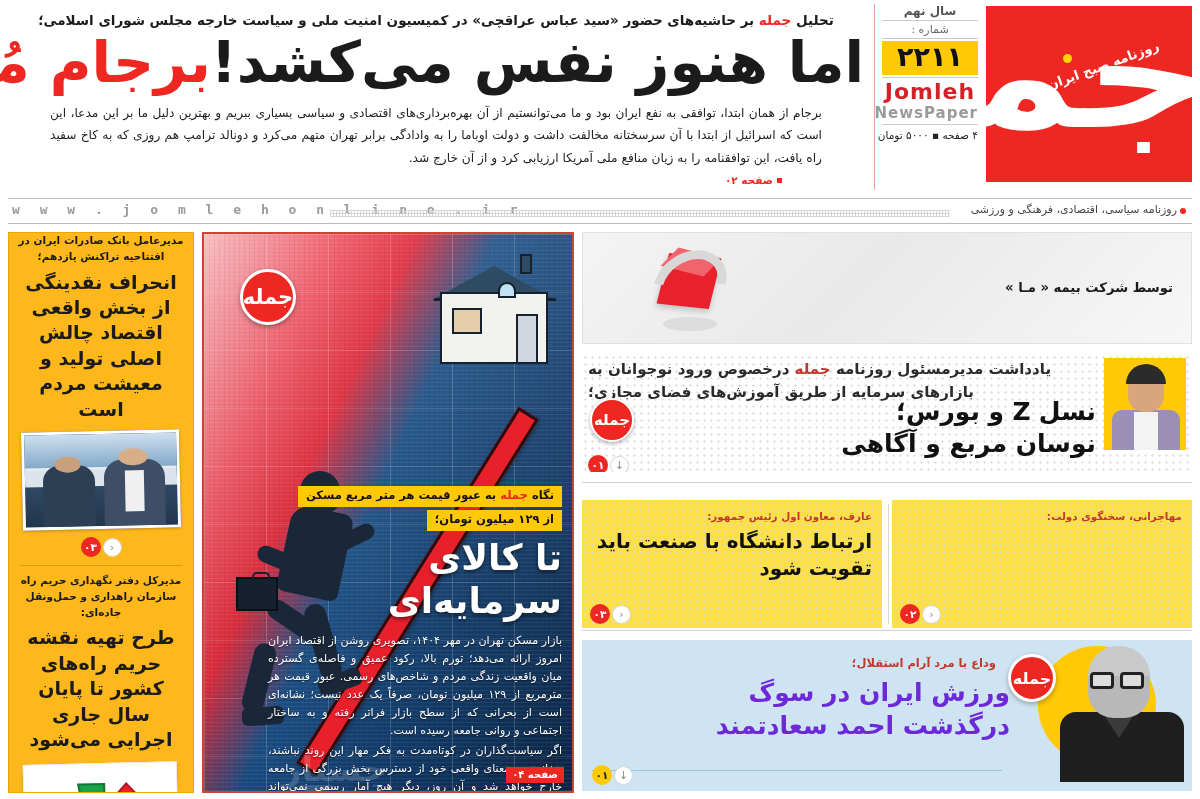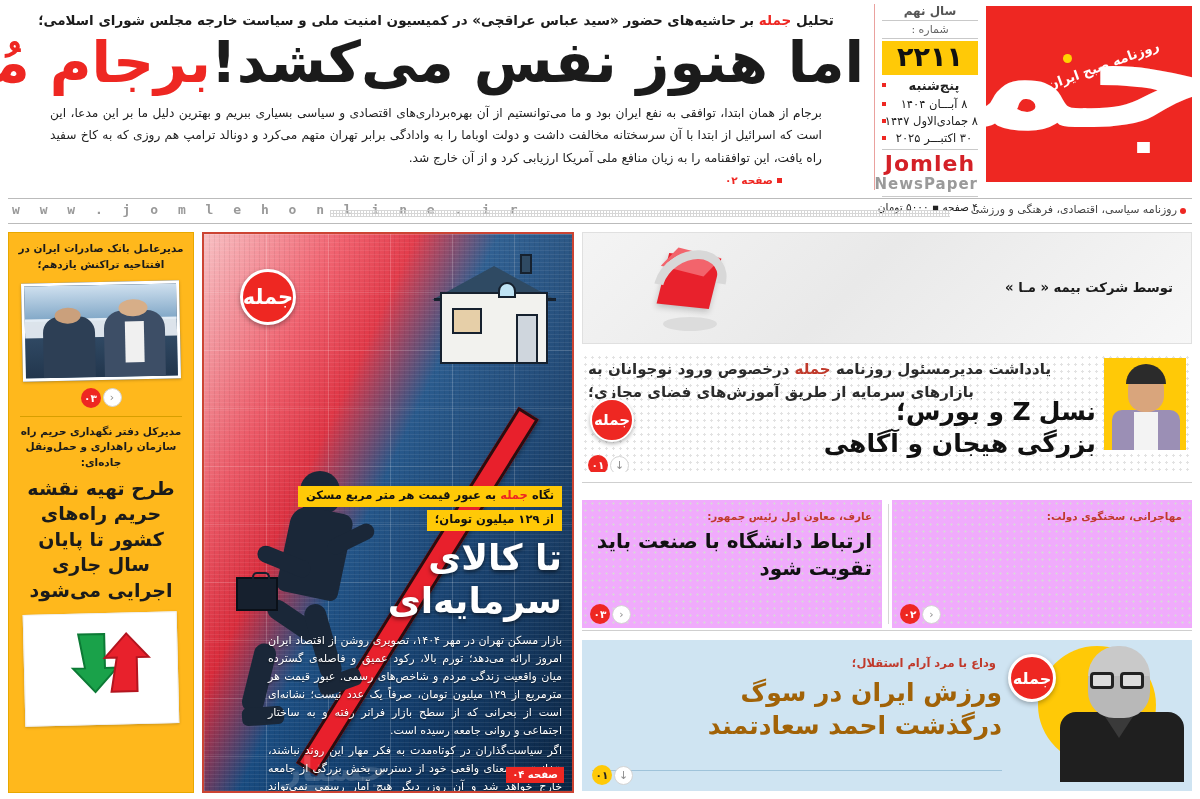--- a/index.html
+++ b/index.html
@@ -109,21 +109,21 @@
   }
   .tagline::after { content:""; position:absolute; right:0; top:5px; width:6px; height:6px; border-radius:50%; background:#ee2722; }
 
   
   .lower { position: absolute; left: 8px; right: 8px; top: 232px; bottom: 6px; }
 
   
   .yellowcol {
     position: absolute; left: 0; top: 0; width: 186px; height: 561px;
     background: #ffb81c; border: 1px solid #e8a800;
-    padding: 8px 9px; overflow: hidden;
+    padding: 0 9px; overflow: hidden;
   }
   .ys-kicker {
     font-size: 10.5px; font-weight: bold; color: #1b1b1b; text-align: center;
     line-height: 1.5; margin-bottom: 5px;
   }
   .ys-head {
     font-size: 19px; font-weight: bold; color: #1b1b1b; text-align: center;
     line-height: 1.34; letter-spacing: -0.3px;
   }
   .ys-photo {
@@ -311,21 +311,21 @@
     background:#ee2722; border:2.5px solid #fff; box-shadow:0 2px 4px rgba(0,0,0,.3);
     display:flex;align-items:center;justify-content:center;color:#fff;font-size:15px;font-weight:bold;
   }
   .z-head {
     position:absolute; right: 96px; left: 58px; top: 42px; 
     font-size: 25px; font-weight:bold; color:#111; line-height:1.26; letter-spacing:-0.4px;
   }
   .z-badges { position:absolute; left: 6px; bottom: -3px; }
 
   
-  .box-s { top: 268px; height: 128px; background:#f0abfc; }
+  .box-s { top: 268px; height: 128px; background:#fde047; }
   .box-s1 { right: 0; width: 300px; }
   .box-s2 { left: 0; width: 300px; }
   .s-kicker { position:absolute; right:10px; left:10px; top:10px; font-size:10.4px; color:#c0392b; text-align:right; font-weight:600;}
   .s-head { position:absolute; right:10px; left:10px; top:28px; font-size:20px; font-weight:bold; color:#111; text-align:right; line-height:1.35; letter-spacing:-0.3px;}
   .s-badges { position:absolute; left:8px; bottom:4px; }
   .vsep { position:absolute; top:272px; height:120px; width:1px; background:#d6d6d6; left:306px; }
 
   
   .box-sport {
     left: 0; right: 0; top: 408px; bottom: 2px; background:#cfe4f2; overflow:hidden;
@@ -337,21 +337,21 @@
   .sph-g1 { position:absolute; left:32px; top:32px; width:24px; height:17px; border:3px solid #222; border-radius:4px; background:#ddd;}
   .sph-g2 { position:absolute; left:62px; top:32px; width:24px; height:17px; border:3px solid #222; border-radius:4px; background:#ddd;}
   .sph-body { position:absolute; left:2px; top:72px; width:124px; height:72px; background:#1f1f1f; border-radius:16px 16px 0 0;}
   .sph-collar { position:absolute; left:44px; top:72px; width:34px; height:26px; background:#3a3a3a; clip-path: polygon(0 0,100% 0,50% 100%);}
   .sp-seal {
     position:absolute; right: 136px; top: 14px; width: 48px; height: 48px; border-radius:50%;
     background:#ee2722; border:3px solid #fff; box-shadow:0 2px 5px rgba(0,0,0,.3);
     display:flex;align-items:center;justify-content:center;color:#fff;font-size:16px;font-weight:bold;
   }
   .sp-kicker { position:absolute; right:196px; left:12px; top:16px; text-align:right; font-size:11.5px; color:#c0392b; font-weight:600;}
-  .sp-head { position:absolute; right:190px; left:10px; top:36px; font-size:25px; font-weight:bold; color:#a16207; line-height:1.32; letter-spacing:-0.4px;}
+  .sp-head { position:absolute; right:182px; left:10px; top:36px; font-size:25px; font-weight:bold; color:#6d28d9; line-height:1.32; letter-spacing:-0.4px;}
   .sp-badges { position:absolute; left:10px; bottom:6px; }
   .sp-rule { position:absolute; left:10px; right:190px; bottom:20px; height:1px; background:#9fc3da;}
 </style>
 </head>
 <body>
 
 <div class="page">
 
   <div class="topband">
 
@@ -360,26 +360,20 @@
       <div class="mast-dot"></div>
       <div class="mast-sub">روزنامه صبح ایران</div>
     </div>
 
     <div class="datecol">
       <div class="dc-year">سال نهم</div>
       <div class="dc-rule"></div>
       <div class="dc-numlabel">شماره :</div>
       <div class="dc-rule"></div>
       <div class="dc-issue">۲۲۱۱</div>
-      <div class="dc-dates">
-        <div class="dc-date dc-big">پنج‌شنبه</div>
-        <div class="dc-date">۸ آبـــان ۱۴۰۴</div>
-        <div class="dc-date">۸ جمادی‌الاول ۱۴۴۷</div>
-        <div class="dc-date">۳۰ اکتبـــر ۲۰۲۵</div>
-      </div>
       <div class="dc-rule"></div>
       <div class="dc-en1">Jomleh</div>
       <div class="dc-en2">NewsPaper</div>
       <div class="dc-rule"></div>
       <div class="dc-price">۴ صفحه ▪ ۵۰۰۰ تومان</div>
     </div>
 
     <div class="vline-right"></div>
 
     <div class="headzone">
@@ -402,20 +396,21 @@
     <div class="dotfill"></div>
     <div class="tagline">روزنامه سیاسی، اقتصادی، فرهنگی و ورزشی</div>
     <div class="line2"></div>
   </div>
 
   <div class="lower">
 
     <div class="yellowcol" style="height:100%;">
       <div>
         <div class="ys-kicker">مدیرعامل بانک صادرات ایران در افتتاحیه تراکنش یازدهم؛</div>
+        <div class="ys-head">انحراف نقدینگی از بخش واقعی اقتصاد چالش اصلی تولید و معیشت مردم است</div>
         <div class="ys-photo">
           <div class="ph-bg"></div>
             <div class="ph-band"></div>
           <div class="ph-p1"></div>
             <div class="ph-p1h"></div>
           <div class="ph-p2"></div>
             <div class="ph-p2s"></div>
             <div class="ph-p2h"></div>
         </div>
         <div class="badge-row">
@@ -513,21 +508,21 @@
             <div class="zp-shirt"></div>
           <div class="zp-head"></div>
             <div class="zp-hair"></div>
         </div>
         <div class="z-kicker">
           <span class="dark">یادداشت مدیرمسئول روزنامه </span><span>جمله</span><span class="dark"> درخصوص ورود نوجوانان به بازارهای سرمایه از طریق آموزش‌های فضای مجازی؛</span>
         </div>
         <div class="z-seal">جمله</div>
         <div class="z-head">
           <div>نسل Z و بورس؛</div>
-          <div>بزرگی هیجان و آگاهی</div>
+          <div>نوسان مربع و آگاهی</div>
         </div>
         <div class="z-badges badge-row">
           <span class="badge-circle">↓</span>
           <span class="badge-num">۰۱</span>
         </div>
       </div>
 
       <div class="sep" style="left:0;right:0;top:250px;"></div>
 
       <div class="box box-s box-s1">

